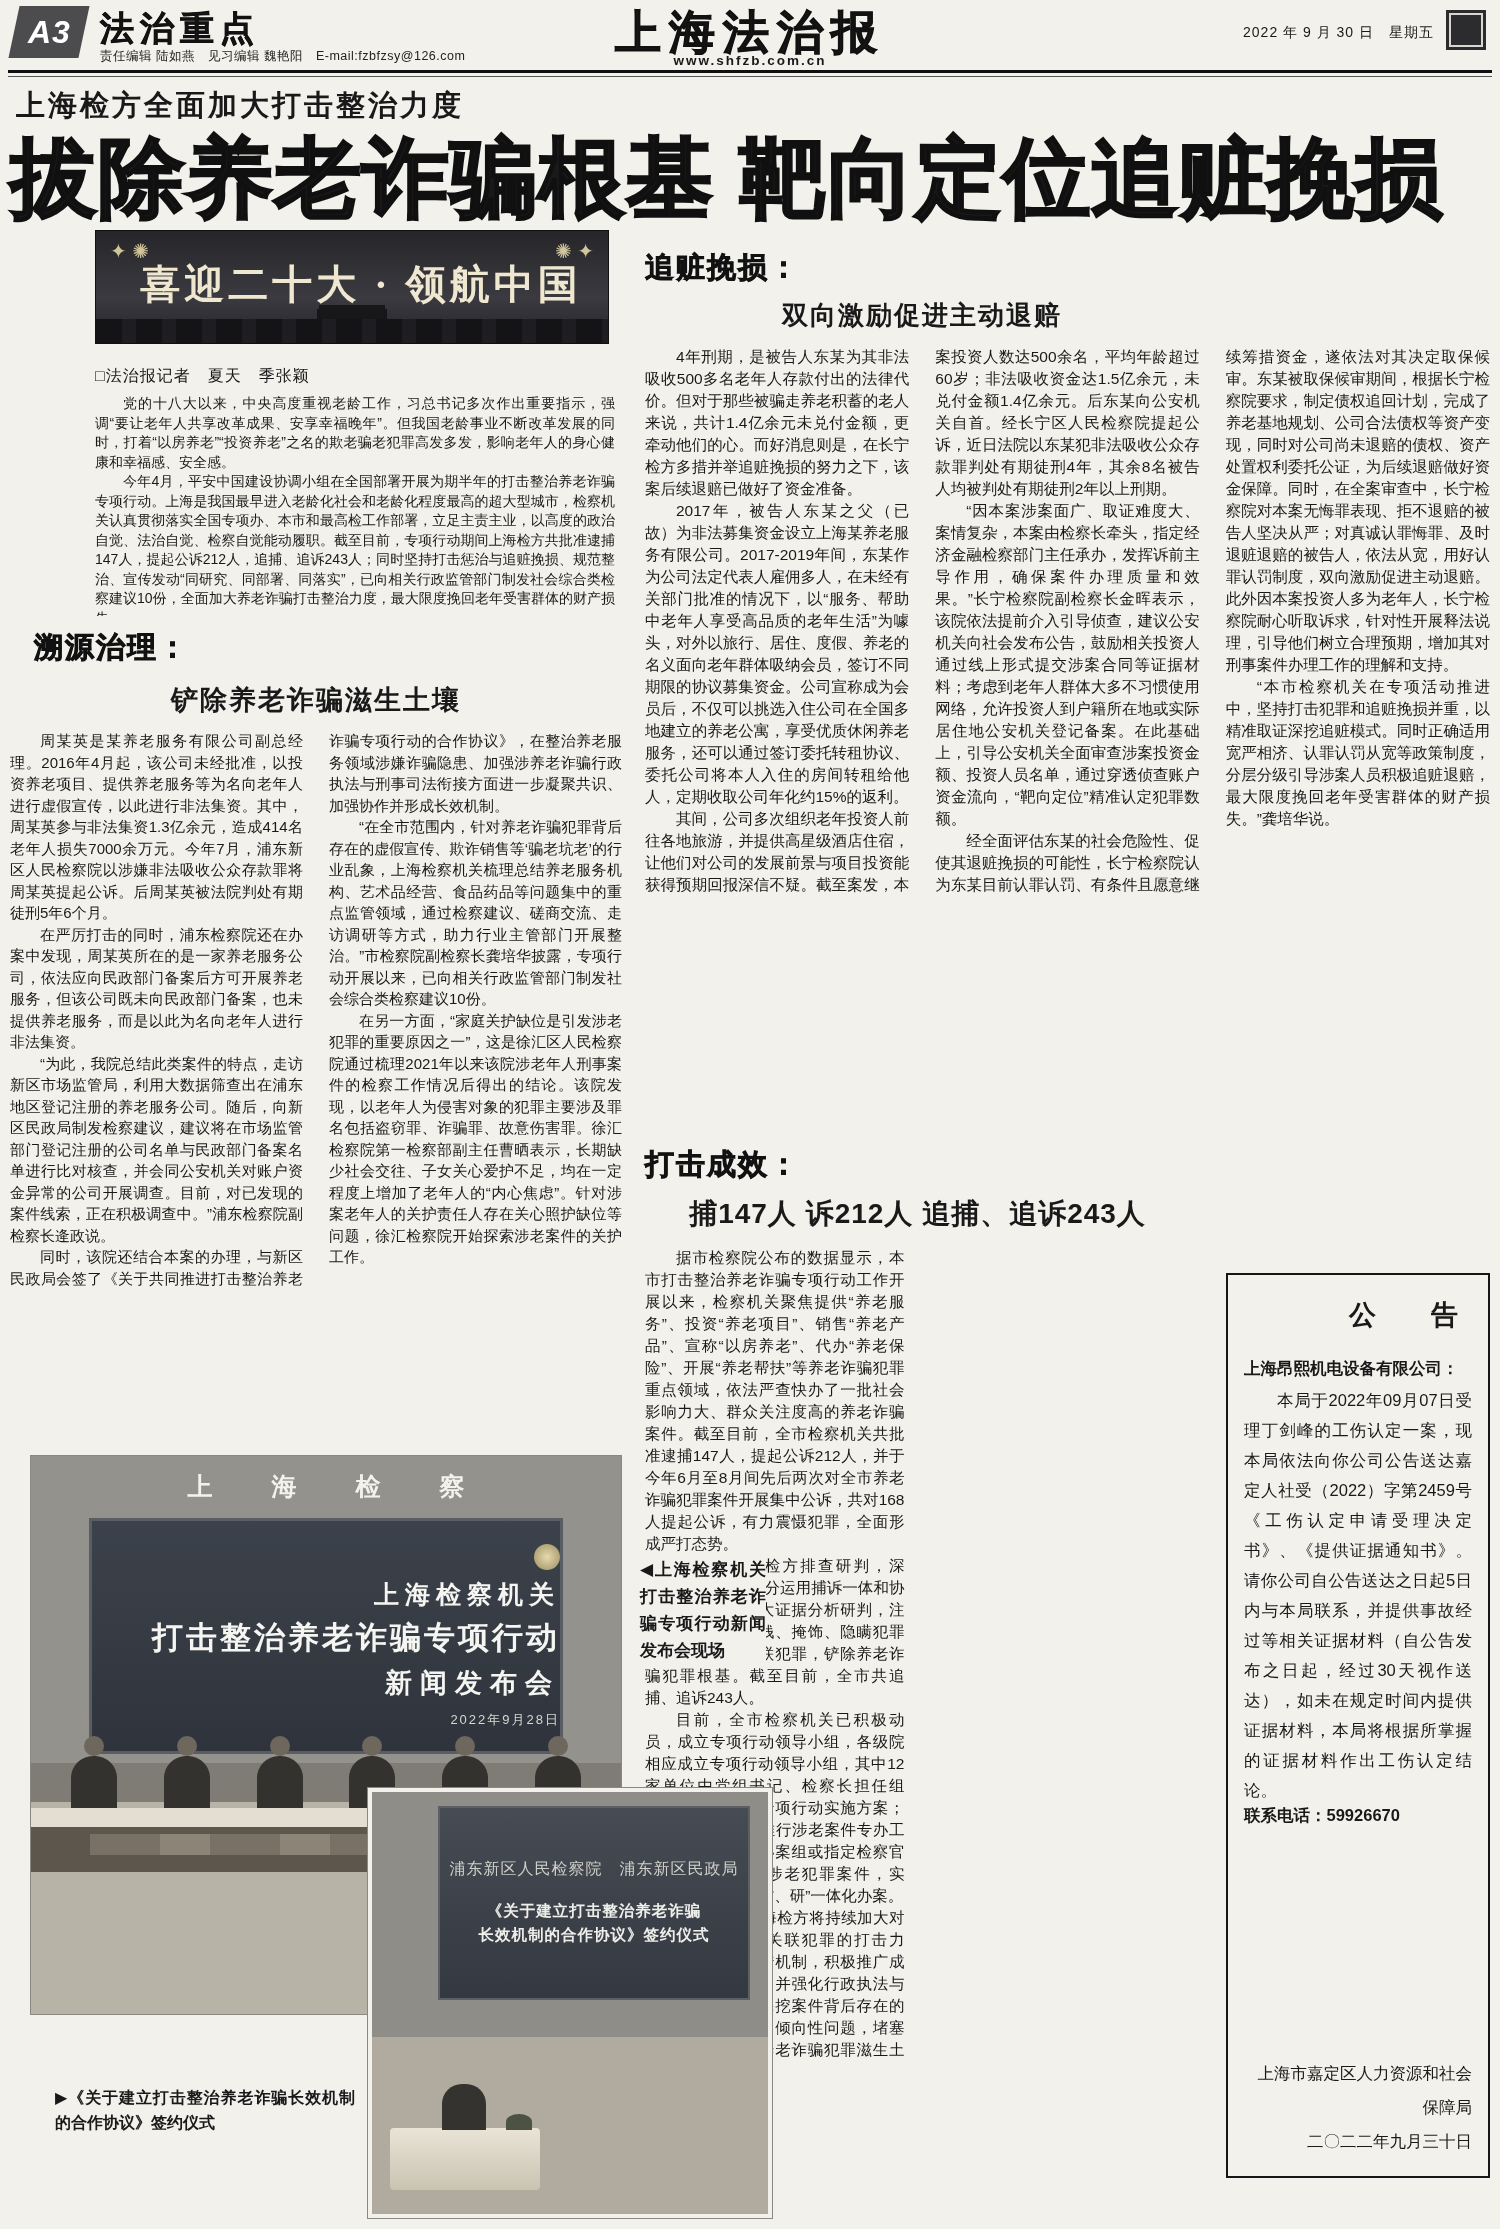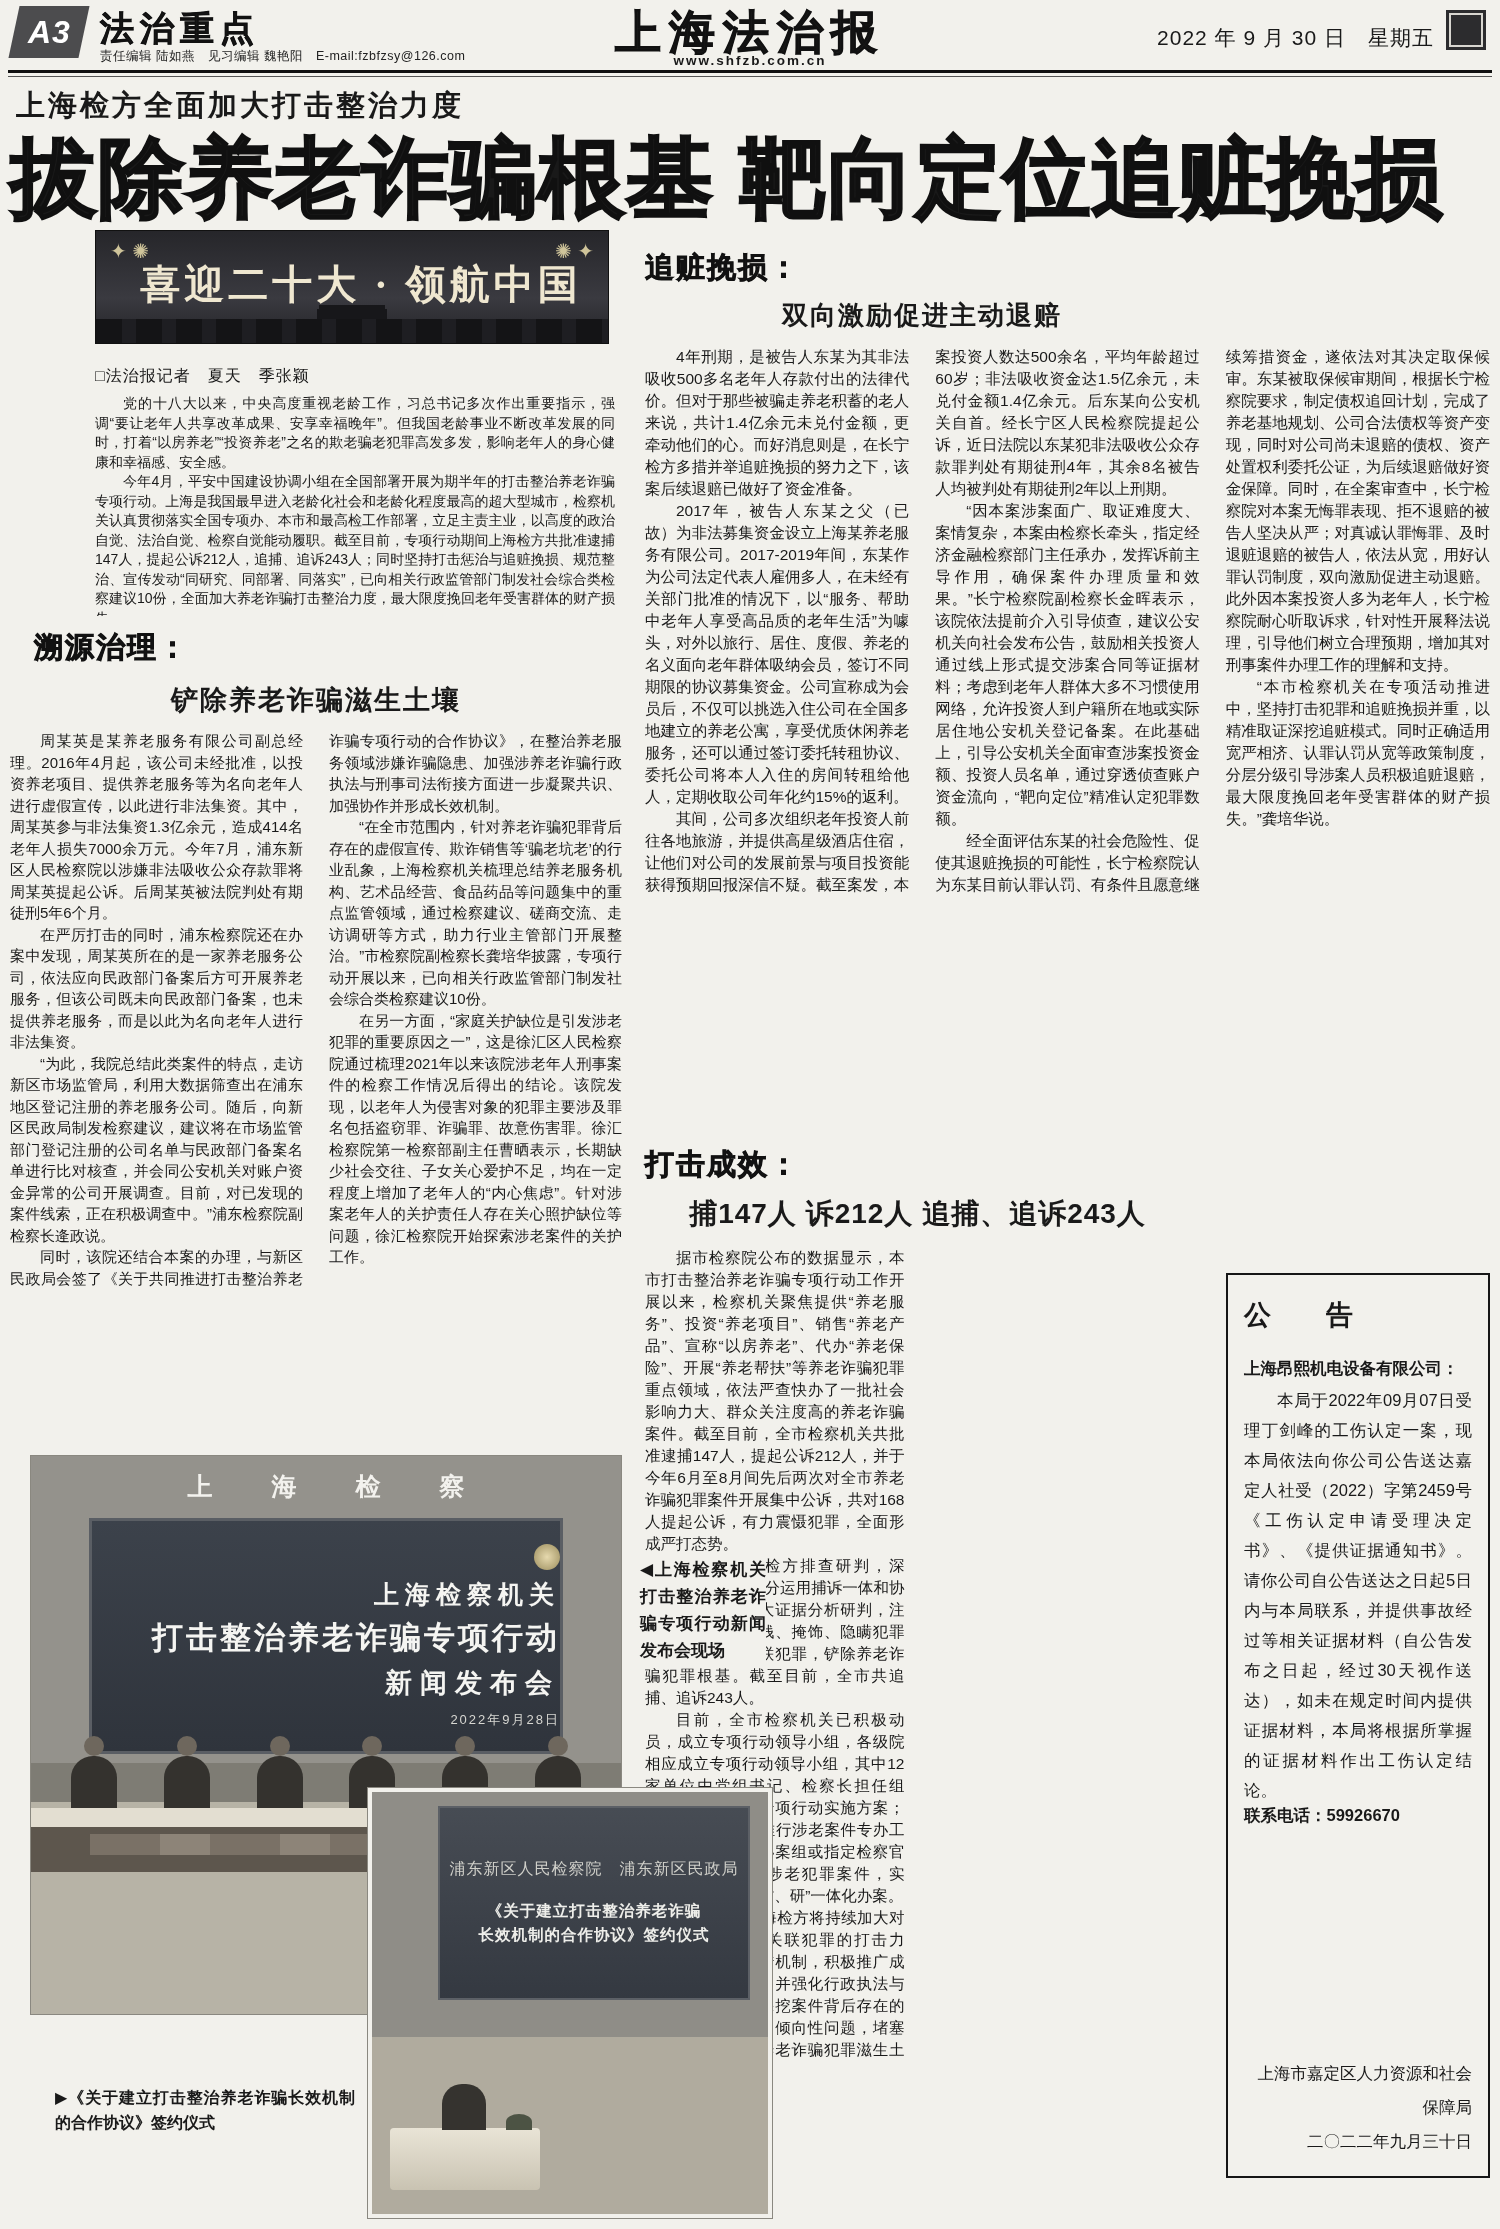--- a/index.html
+++ b/index.html
@@ -10,21 +10,21 @@
   }
   
   .a3-badge { position:absolute; left:14px; top:6px; width:70px; height:52px;
     background:#4c4c4e; transform:skewX(-12deg); display:flex; align-items:center; justify-content:center; }
   .a3-badge span { transform:skewX(12deg); color:#fff; font-style:italic; font-weight:bold; font-size:32px; letter-spacing:1px; }
   .section-label { position:absolute; left:100px; top:6px; font-size:34px; font-weight:900; letter-spacing:6px; -webkit-text-stroke:0.6px #111; }
   .editors { position:absolute; left:100px; top:48px; font-size:12.5px; color:#222; letter-spacing:0.5px; }
   .masthead { position:absolute; left:50%; top:2px; transform:translateX(-50%); white-space:nowrap;
     font-family:"Liberation Serif","DejaVu Serif",serif; font-size:46px; font-weight:900; letter-spacing:8px; -webkit-text-stroke:1px #111; }
   .website { position:absolute; left:50%; top:53px; transform:translateX(-50%); font-size:13.5px; font-weight:bold; letter-spacing:2px; }
-  .issue-date { position:absolute; right:66px; top:24px; font-size:21px; letter-spacing:1px; }
+  .issue-date { position:absolute; right:66px; top:24px; font-size:14px; letter-spacing:1px; }
   .corner-badge { position:absolute; right:14px; top:10px; width:40px; height:40px; background:#2c2c2e;
     box-shadow:inset 0 0 0 3px #2c2c2e, inset 0 0 0 5px #d8d6d0; }
   .rule-a { position:absolute; left:8px; right:8px; top:70px; border-top:3px solid #111; }
   .rule-b { position:absolute; left:8px; right:8px; top:76px; border-top:1px solid #555; }
   
   .kicker { position:absolute; left:16px; top:86px; font-size:29px; font-weight:900; letter-spacing:3px; }
   .headline { position:absolute; left:10px; top:120px; width:1482px; white-space:nowrap;
     font-size:87px; font-weight:900; letter-spacing:1px; -webkit-text-stroke:2.2px #101010; }
   
   .banner { position:absolute; left:95px; top:230px; width:512px; height:112px;
@@ -59,21 +59,21 @@
   .z-cols { position:absolute; left:0; top:98px; width:845px; height:772px; overflow:hidden;
     column-count:3; column-gap:26px; font-size:15.5px; line-height:22px; }
   .dj { position:absolute; left:0; top:897px; width:545px; }
   .dj-label { position:absolute; left:0; top:0; }
   .dj-sub { position:absolute; left:0; top:50px; width:545px; font-size:28px; letter-spacing:1px; }
   .dj-cols { position:absolute; left:0; top:102px; width:545px; height:933px; overflow:hidden;
     column-count:2; column-gap:26px; column-fill:auto; font-size:15.5px; line-height:22px; }
   
   .notice { position:absolute; left:581px; top:1025px; width:264px; height:905px; box-sizing:border-box;
     border:2px solid #161616; background:#f2f1ec; padding:18px 16px; display:flex; flex-direction:column; }
-  .notice-title { text-align:left; font-size:27px; font-weight:900; letter-spacing:14px; margin:4px 0 20px; }
+  .notice-title { text-align:right; font-size:27px; font-weight:900; letter-spacing:14px; margin:4px 0 20px; }
   .notice-addressee { font-size:16.5px; font-weight:bold; line-height:30px; }
   .notice-body { margin:2px 0 0; text-indent:2em; text-align:justify; font-size:16.5px; line-height:30px; }
   .notice-phone { font-size:16.5px; font-weight:bold; }
   .notice-sign { margin-top:auto; text-align:right; font-size:16.5px; line-height:34px; }
   
   .photo1 { position:absolute; left:30px; top:1455px; width:590px; height:558px;
     background:linear-gradient(180deg,#94928c 0 55%,#7e7c74 55% 62%,#b7b3a6 62% 100%);
     border:1px solid #8a8880; overflow:hidden; z-index:2; }
   .p1-wall-text { position:absolute; left:0; right:0; top:14px; text-align:center; color:#f3f2ee;
     font-size:25px; font-weight:bold; letter-spacing:26px; text-indent:26px; }

